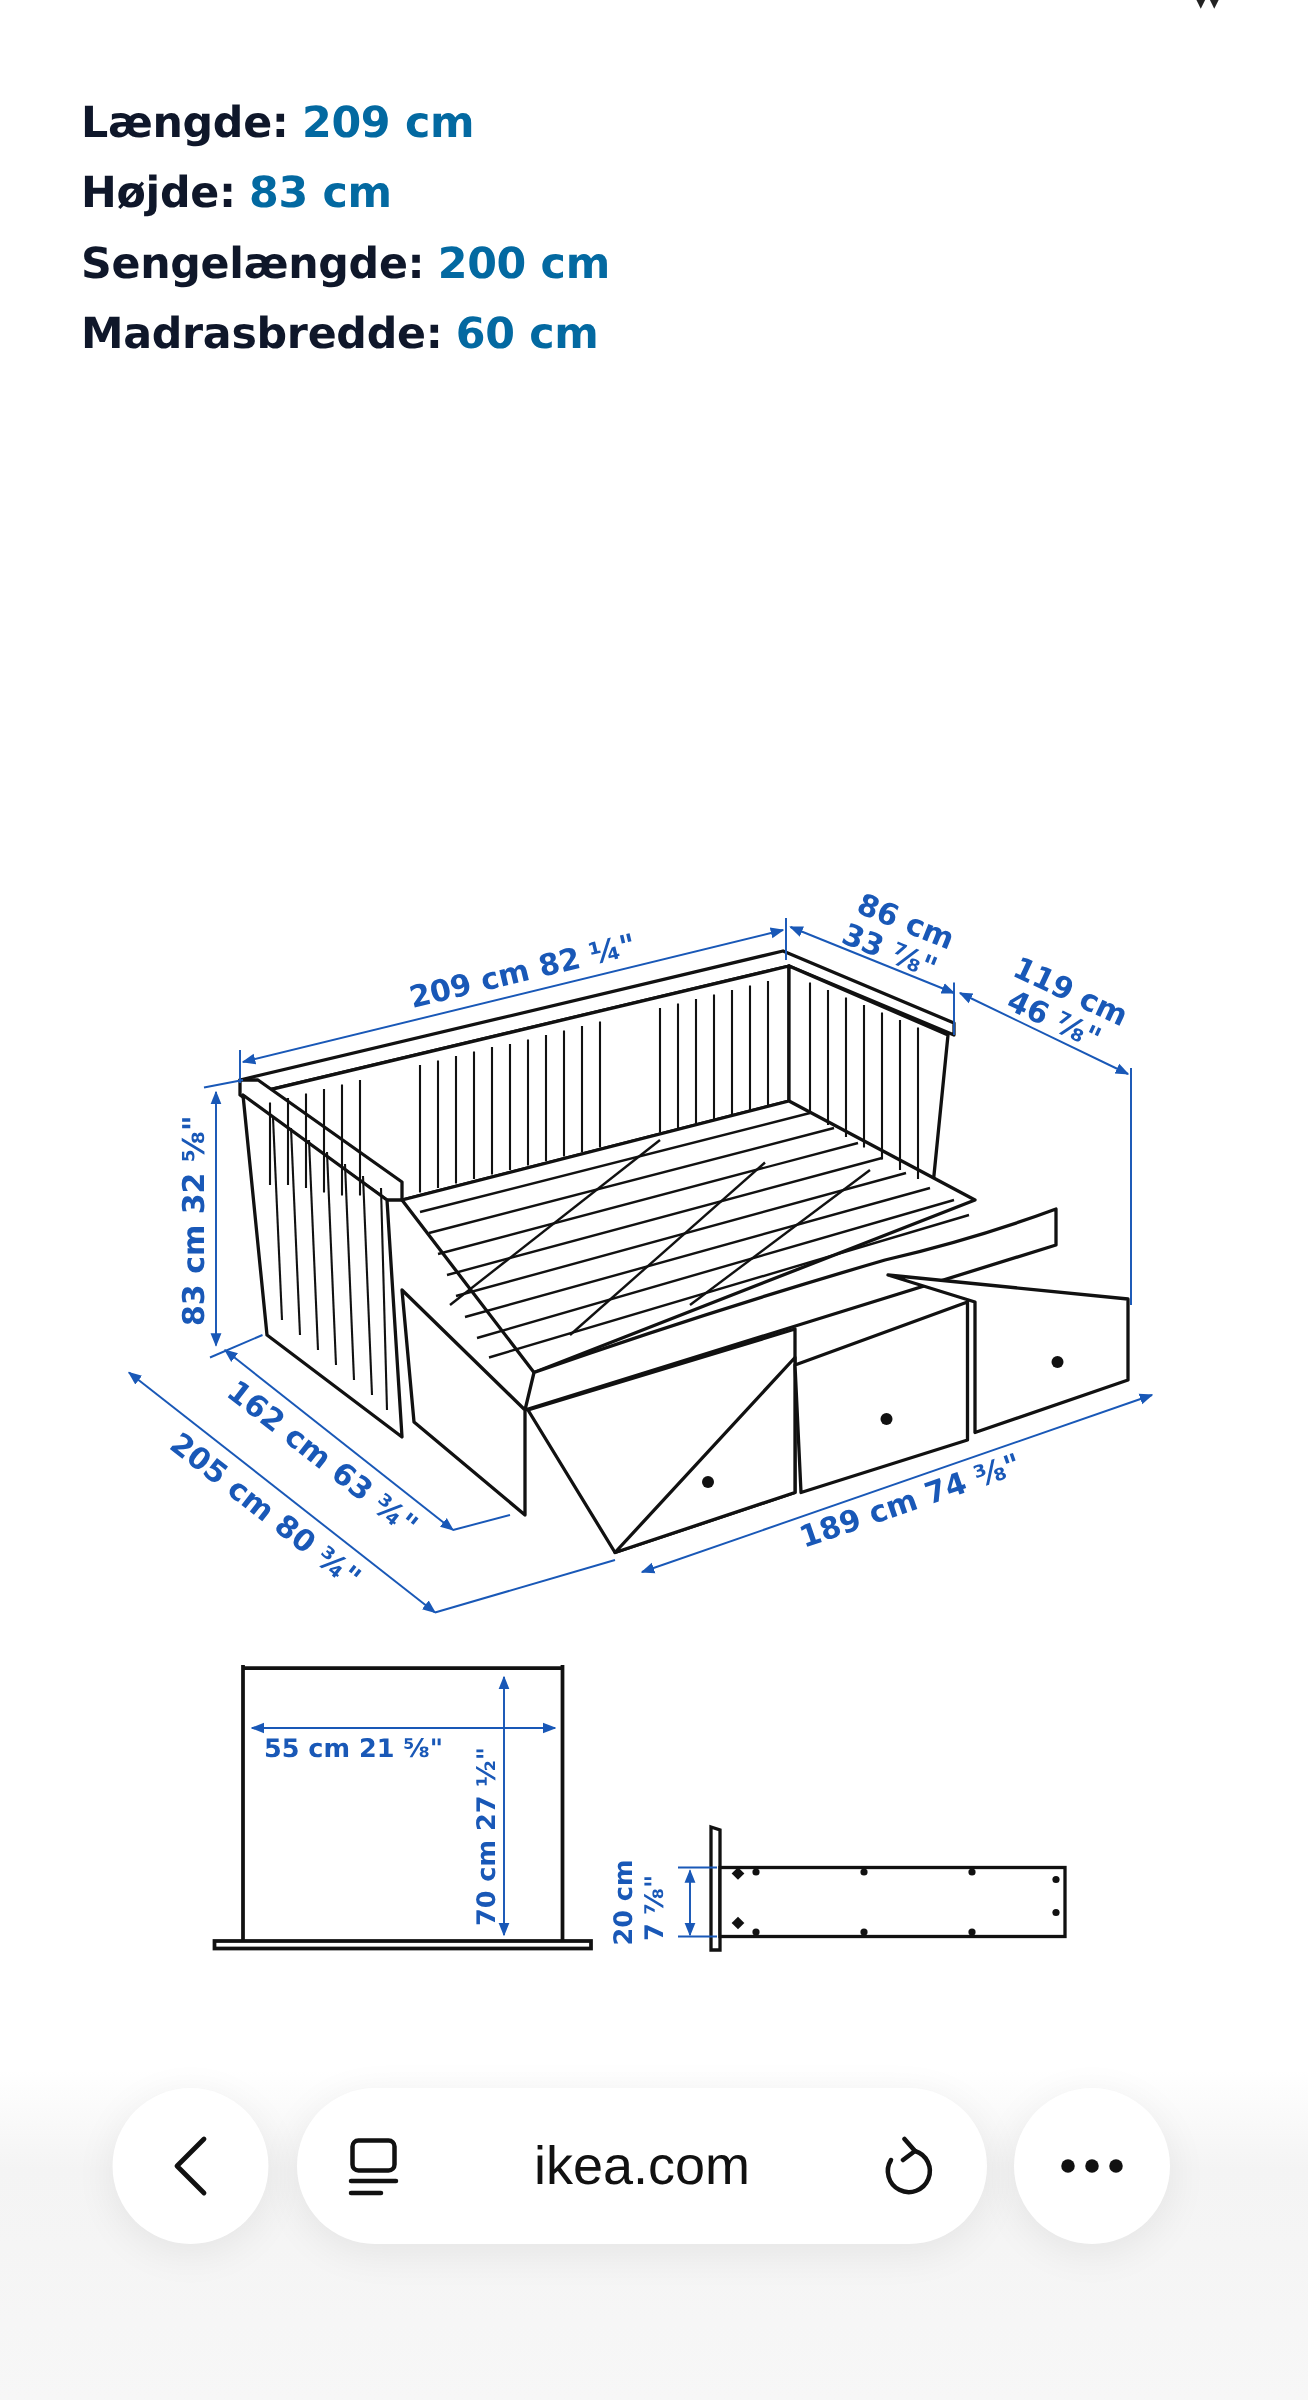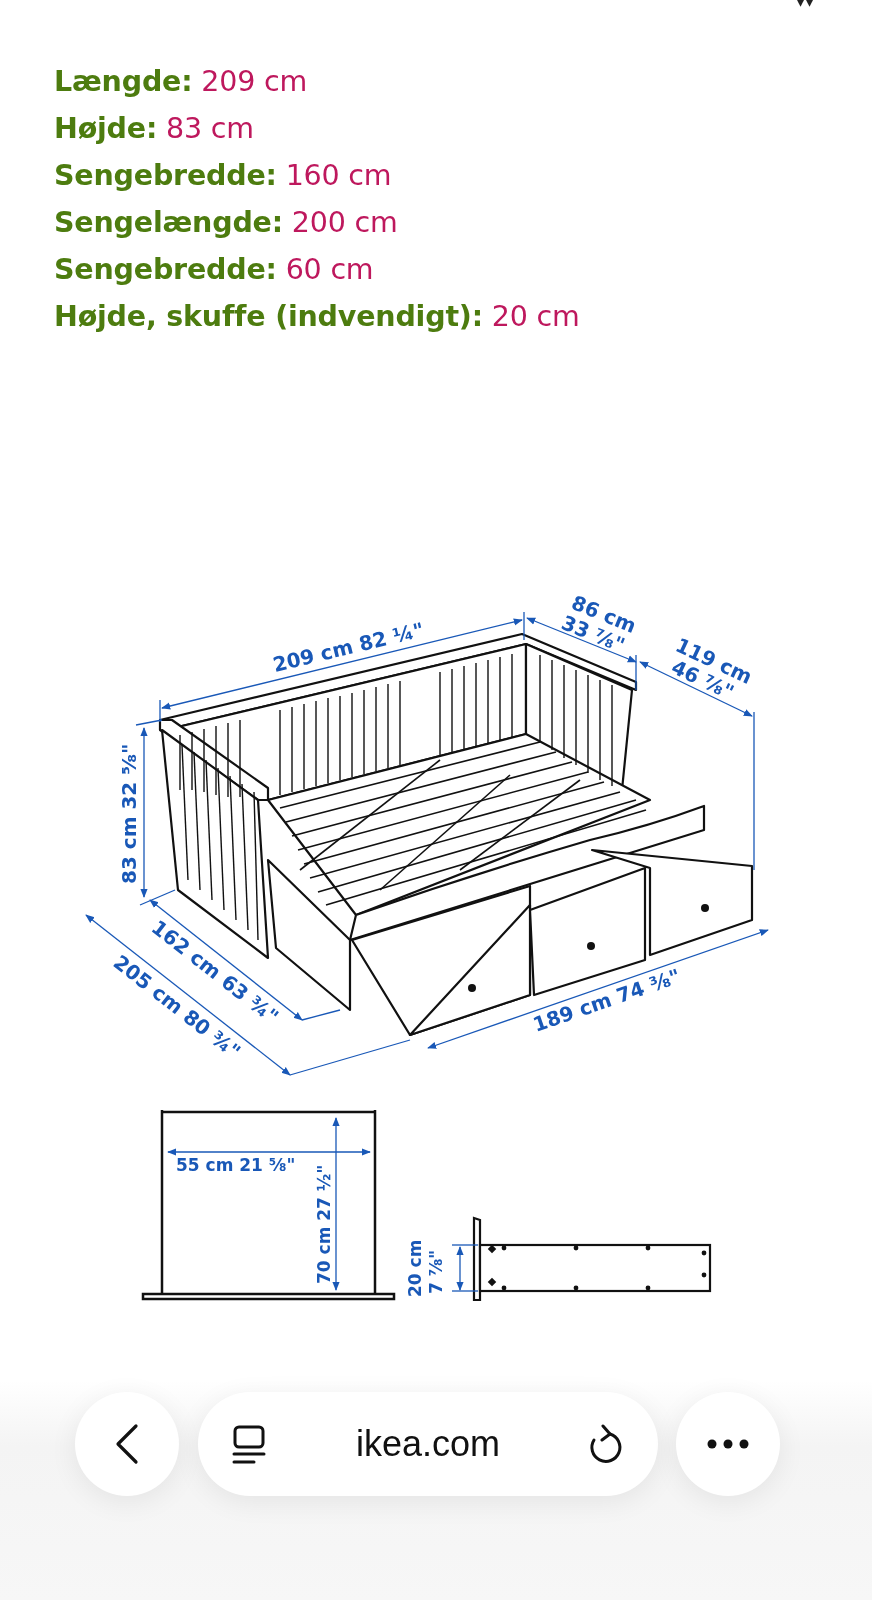--- a/index.html
+++ b/index.html
@@ -5,22 +5,22 @@
     html, body { margin: 0; padding: 0; }
     body {
       width: 872px; height: 1600px; overflow: hidden; position: relative;
       background: #ffffff;
       font-family: "DejaVu Sans", "Liberation Sans", sans-serif;
       color: #3b3b3b;
     }
     .top-glyph { position: absolute; top: -6px; left: 797px; font-size: 14px; color: #222; letter-spacing: 2px; }
     .specs { position: absolute; left: 54px; top: 58px; }
     .spec-row { font-size: 28.5px; line-height: 47px; height: 47px; white-space: nowrap; color: #3d3d3d; letter-spacing: -0.2px; }
-    .spec-row .lbl { font-weight: bold; color: #4d7c0f; }
-    .spec-row .val { font-weight: normal; color: #be185d; }
+    .spec-row .lbl { font-weight: bold; color: #0f172a; }
+    .spec-row .val { font-weight: bold; color: #0369a1; }
     .diagram { position: absolute; left: 0; top: 570px; width: 872px; height: 780px; }
     .diagram svg { width: 872px; height: 780px; display: block; }
     .dim { fill: #1958b7; font-family: "DejaVu Sans", sans-serif; font-weight: bold; font-size: 20px; }
     .dim-sm { fill: #1958b7; font-family: "DejaVu Sans", sans-serif; font-weight: bold; font-size: 17px; }
     .bottom-fade {
       position: absolute; left: 0; top: 1380px; width: 872px; height: 220px;
       background: linear-gradient(to bottom, rgba(255,255,255,0) 0%, #f4f4f4 30%, #f7f7f7 100%);
     }
     .toolbar { position: absolute; left: 0; top: 1392px; width: 872px; height: 104px; text-align: right; }
     .pill {
@@ -40,24 +40,22 @@
     .reload-icon { position: absolute; right: 34px; top: 32px; }
   </style>
 </head>
 <body>
 
 <div class="top-glyph">▾▾</div>
 
 <div class="specs">
   <div class="spec-row"><span class="lbl">Længde:</span> <span class="val">209 cm</span></div>
   <div class="spec-row"><span class="lbl">Højde:</span> <span class="val">83 cm</span></div>
-  <div class="spec-row"><span class="lbl">Sengebredde:</span> <span class="val">160 cm</span></div>
   <div class="spec-row"><span class="lbl">Sengelængde:</span> <span class="val">200 cm</span></div>
-  <div class="spec-row"><span class="lbl">Sengebredde:</span> <span class="val">60 cm</span></div>
-  <div class="spec-row"><span class="lbl">Højde, skuffe (indvendigt):</span> <span class="val">20 cm</span></div>
+  <div class="spec-row"><span class="lbl">Madrasbredde:</span> <span class="val">60 cm</span></div>
 </div>
 
 <div class="diagram">
   <svg viewBox="0 570 872 780" xmlns="http://www.w3.org/2000/svg">
     <defs>
       <marker id="arr" viewBox="0 0 10 10" refX="9" refY="5" markerWidth="7" markerHeight="7" orient="auto-start-reverse">
         <path d="M0,1 L10,5 L0,9 z" fill="#1958b7"></path>
       </marker>
     </defs>
 

